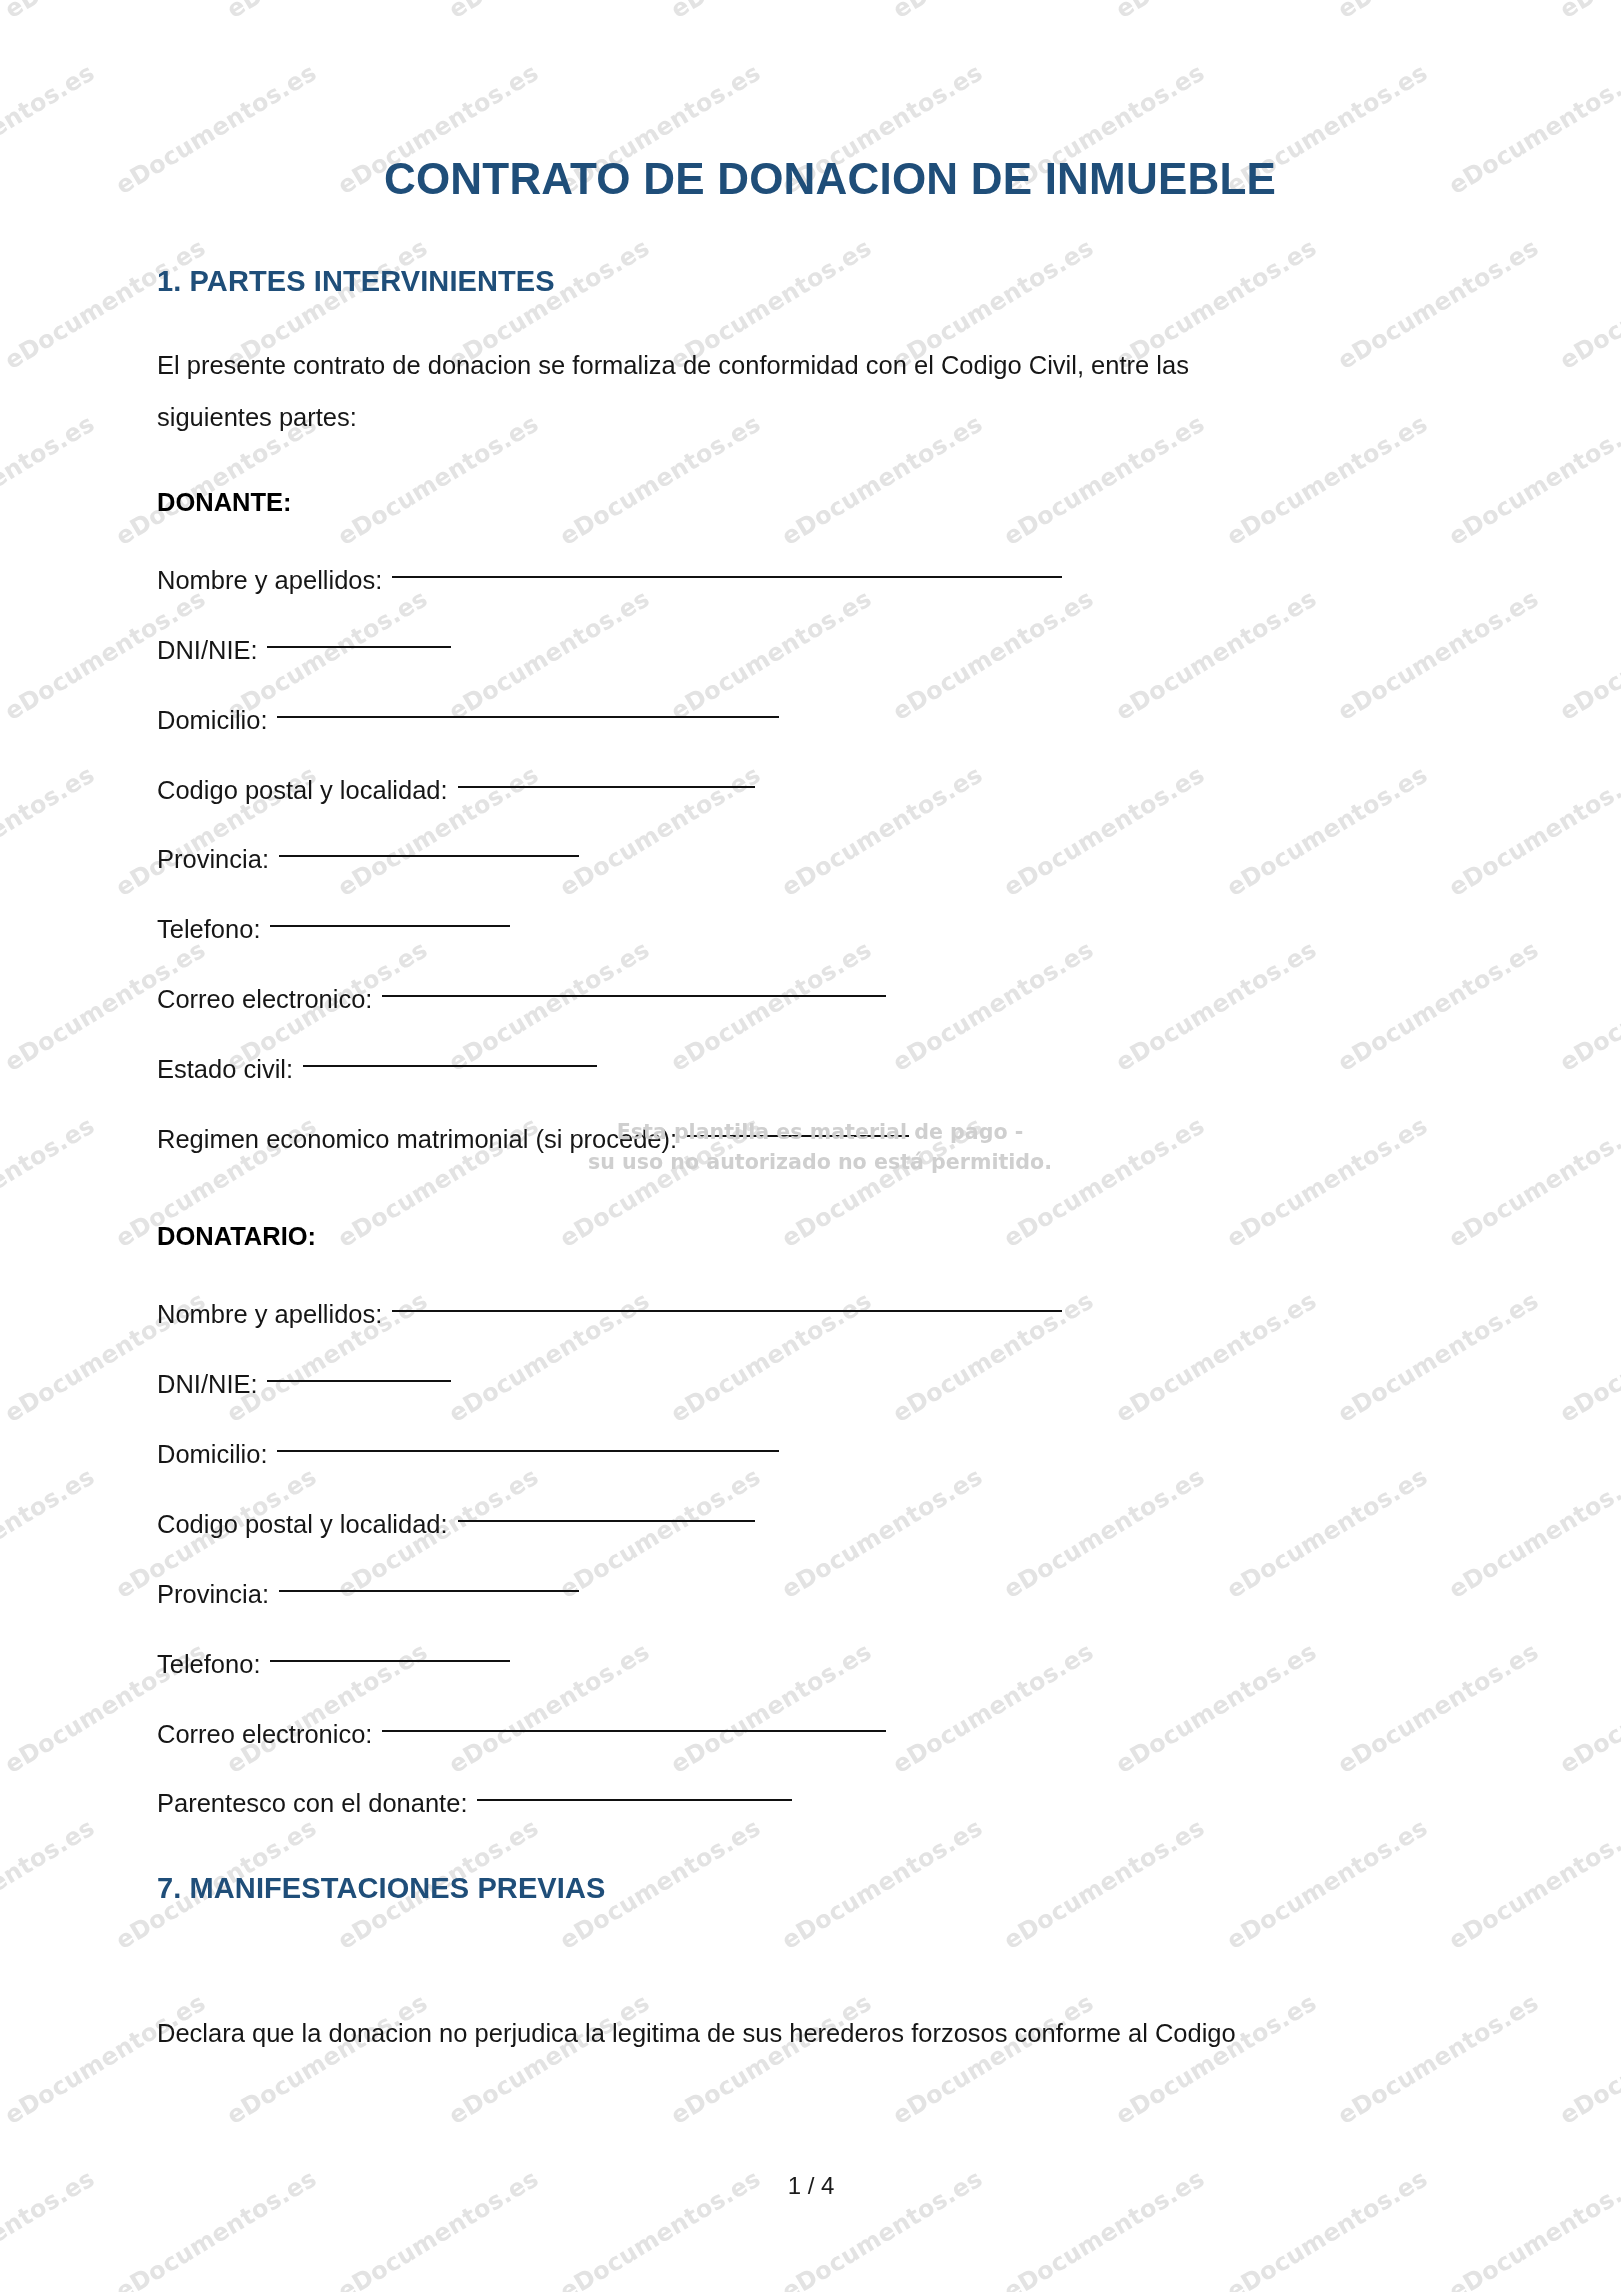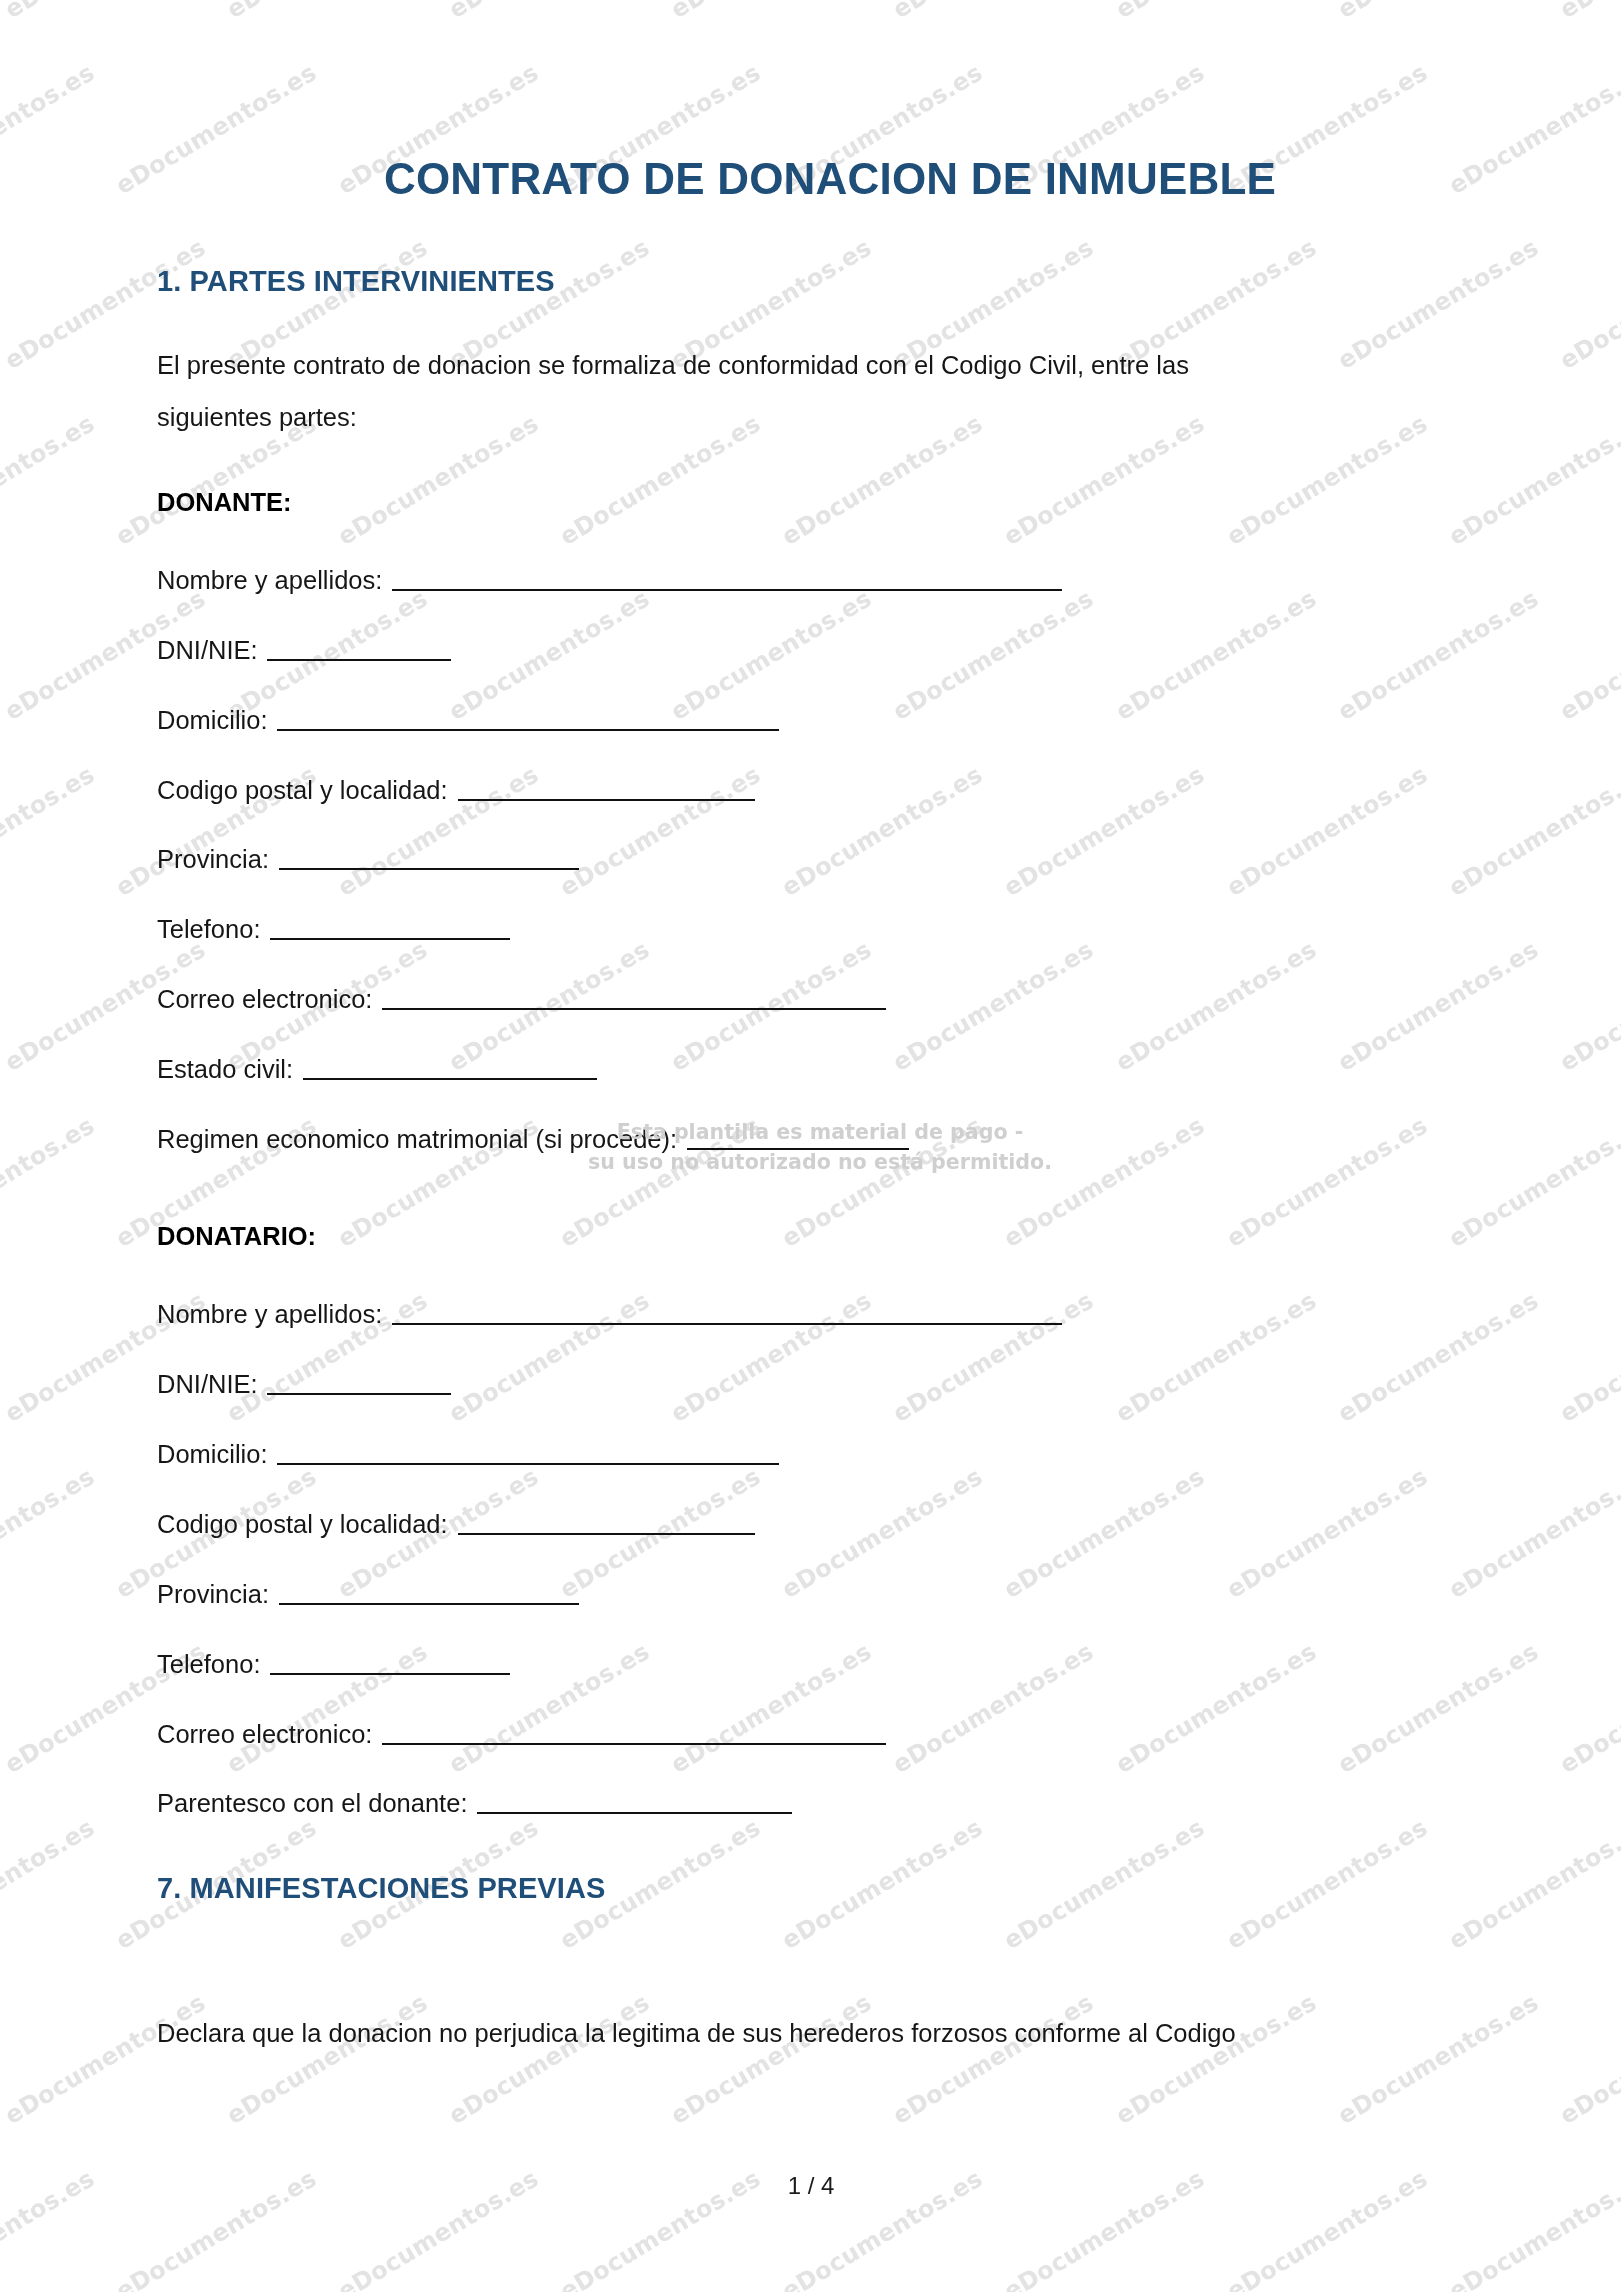--- a/index.html
+++ b/index.html
@@ -88,21 +88,21 @@
     font-size: 25.5px;
     color: #000000;
     white-space: nowrap;
   }
 
   
   .field-row {
     position: absolute;
     left: 157px;
     display: flex;
-    align-items: flex-end;
+    align-items: center;
     white-space: nowrap;
   }
   .field-label {
     font-family: "Liberation Sans", sans-serif;
     font-size: 25.5px;
     color: #161616;
   }
   .field-rule {
     display: inline-block;
     height: 0;

